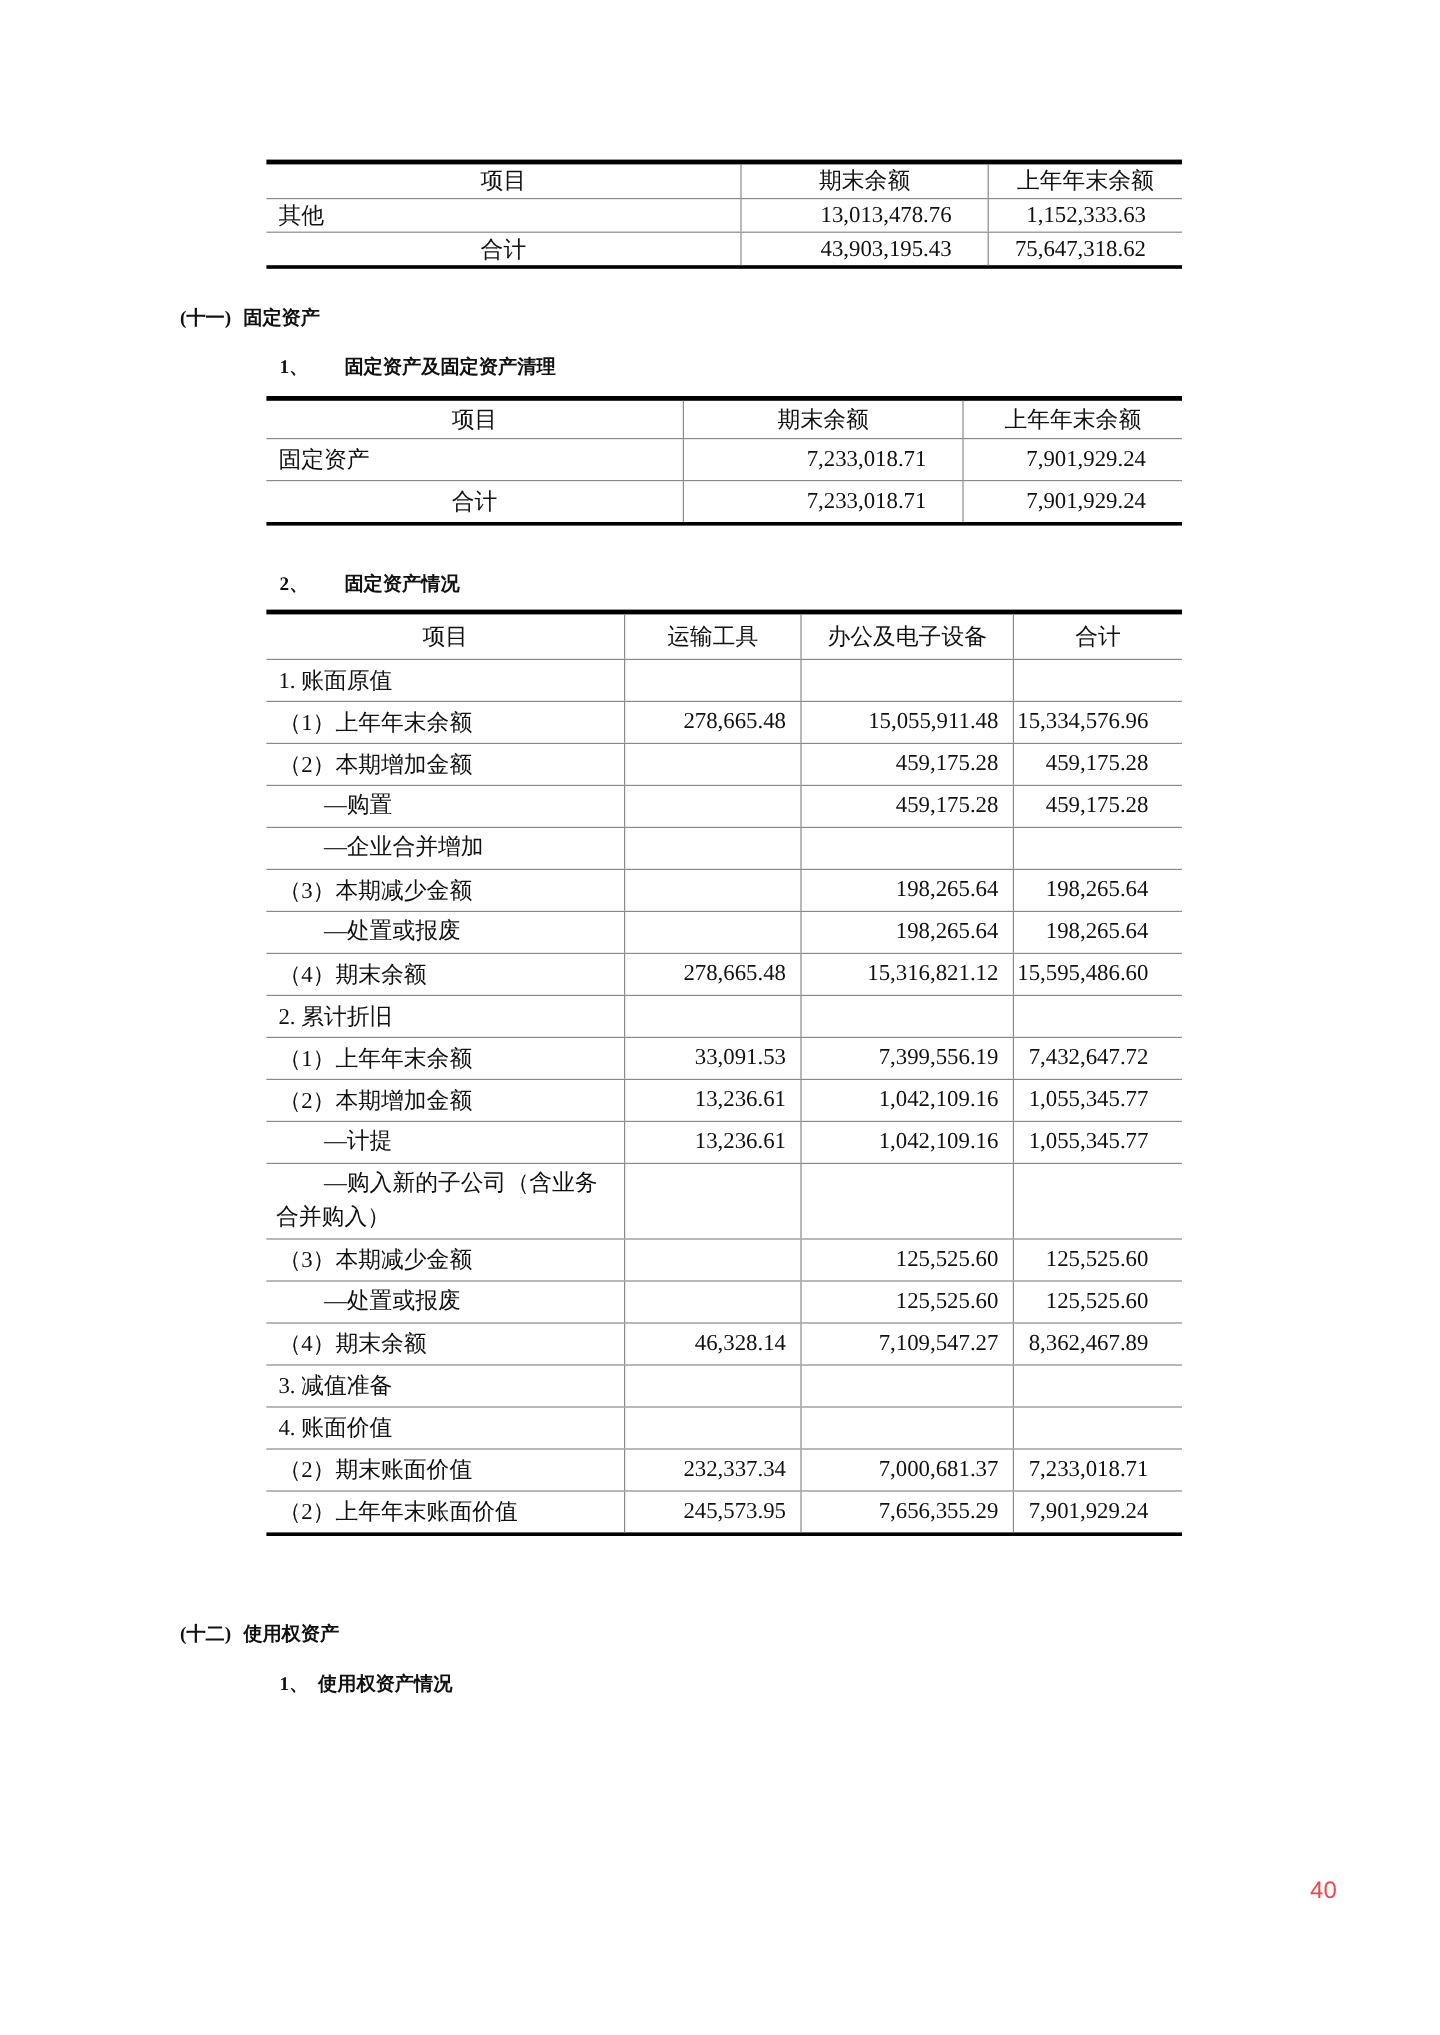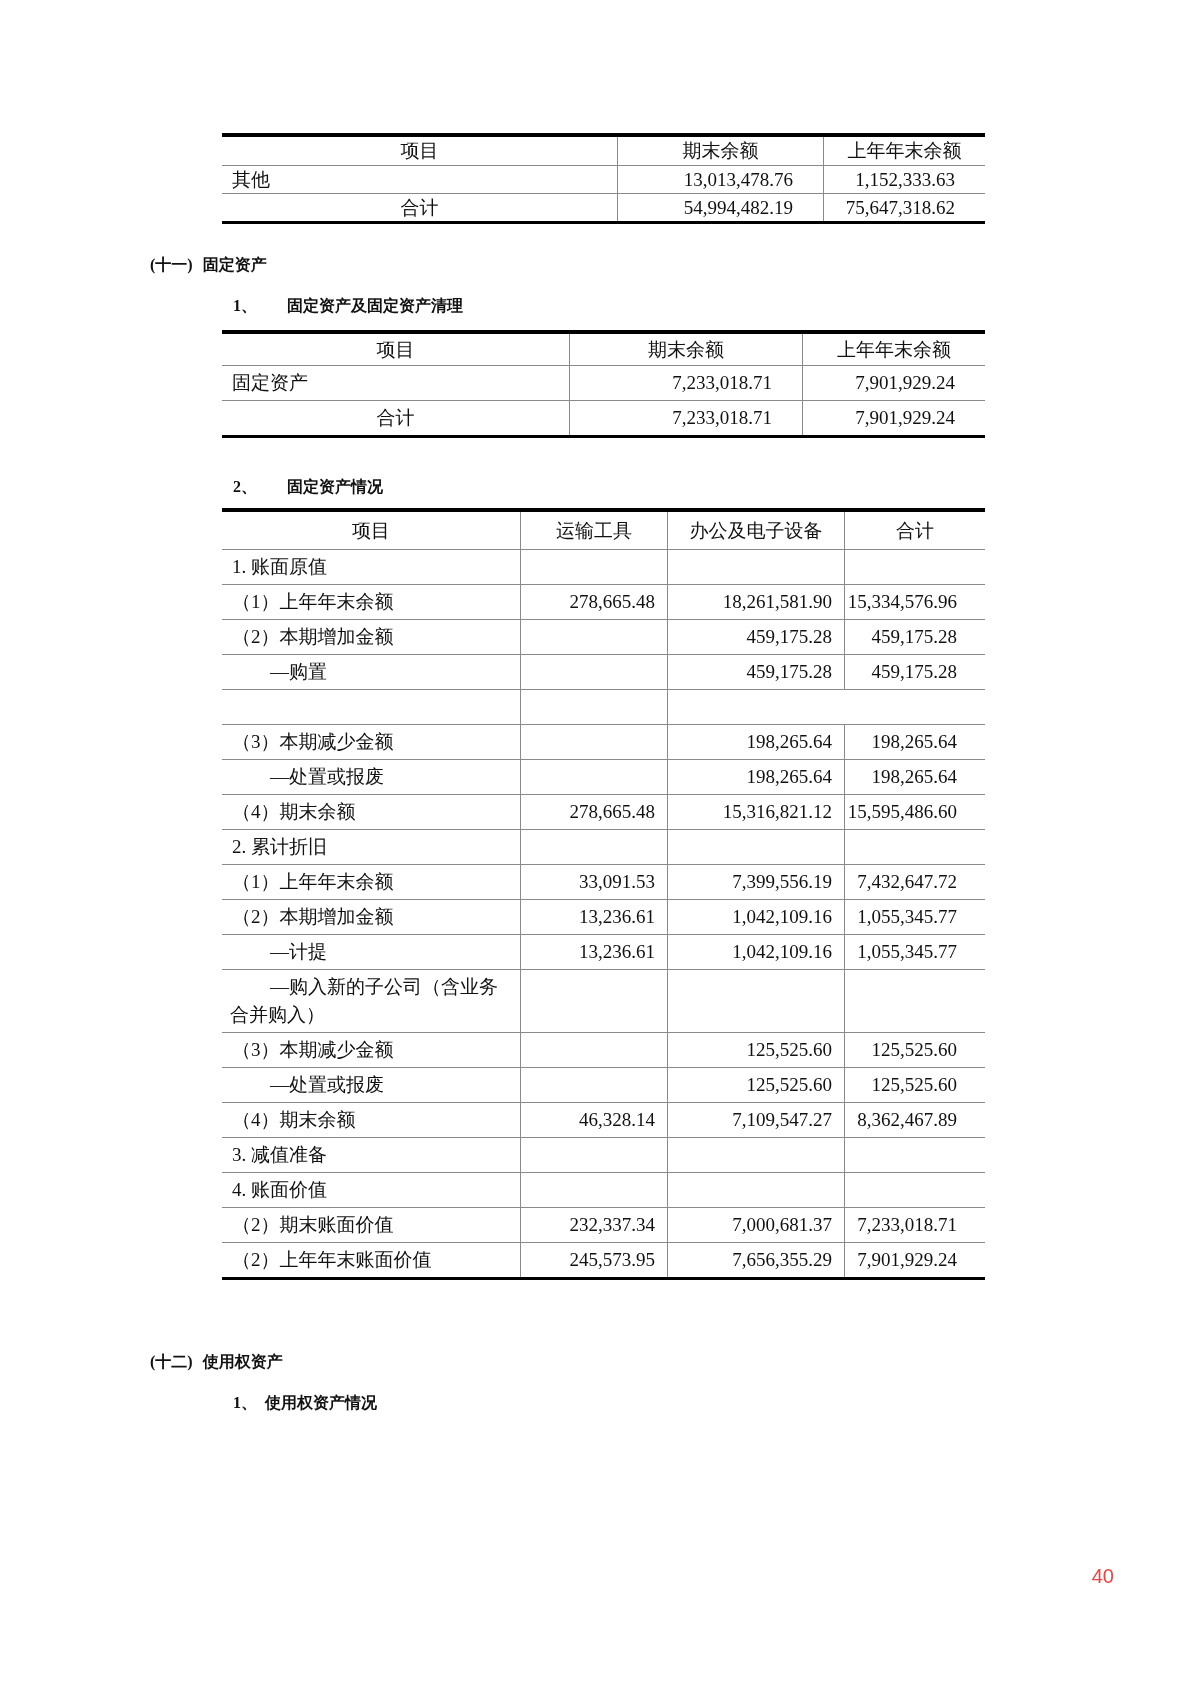--- a/index.html
+++ b/index.html
@@ -63,21 +63,21 @@
       <div class="th">期末余额</div>
       <div class="th">上年年末余额</div>
     </div>
     <div class="tr plain">
       <div class="td label">其他</div>
       <div class="td num">13,013,478.76</div>
       <div class="td num">1,152,333.63</div>
     </div>
     <div class="tr center">
       <div class="td label">合计</div>
-      <div class="td num">54,994,482.19</div>
+      <div class="td num">43,903,195.43</div>
       <div class="td num">75,647,318.62</div>
     </div>
   </div>
 
 <div class="abs sec-heading" style="top:255px;left:150px;">
   <span class="num">(十一)</span><span>固定资产</span>
 </div>
 
 <div class="abs sub-heading" style="top:296px;left:233px;">
   <span class="num-wide">1、</span><span>固定资产及固定资产清理</span>
@@ -114,36 +114,37 @@
     </div>
     <div class="tr item">
       <div class="td label">1. 账面原值</div>
       <div class="td num"></div>
       <div class="td num"></div>
       <div class="td num"></div>
     </div>
     <div class="tr sub">
       <div class="td label">（1）上年年末余额</div>
       <div class="td num">278,665.48</div>
-      <div class="td num">18,261,581.90</div>
+      <div class="td num">15,055,911.48</div>
       <div class="td num">15,334,576.96</div>
     </div>
     <div class="tr sub">
       <div class="td label">（2）本期增加金额</div>
       <div class="td num"></div>
       <div class="td num">459,175.28</div>
       <div class="td num">459,175.28</div>
     </div>
     <div class="tr dash">
       <div class="td label">—购置</div>
       <div class="td num"></div>
       <div class="td num">459,175.28</div>
       <div class="td num">459,175.28</div>
     </div>
     <div class="tr dash">
+      <div class="td label">—企业合并增加</div>
       <div class="td num"></div>
       <div class="td num"></div>
       <div class="td num"></div>
     </div>
     <div class="tr sub">
       <div class="td label">（3）本期减少金额</div>
       <div class="td num"></div>
       <div class="td num">198,265.64</div>
       <div class="td num">198,265.64</div>
     </div>

